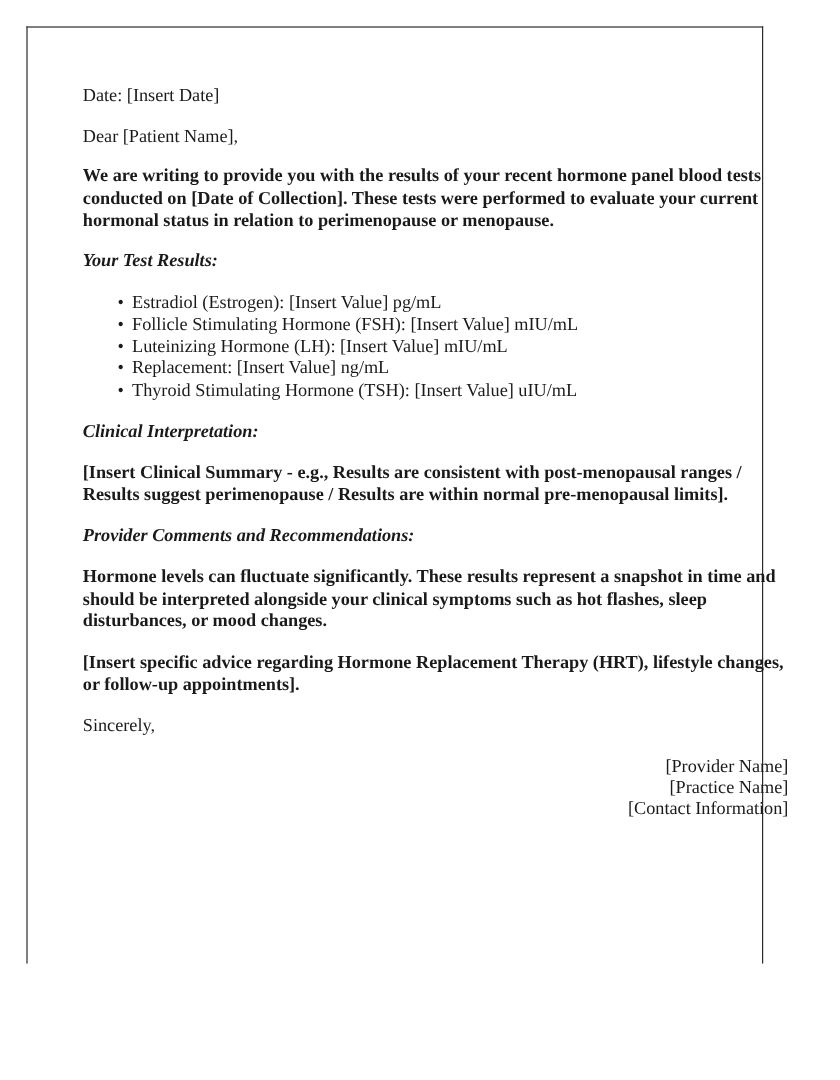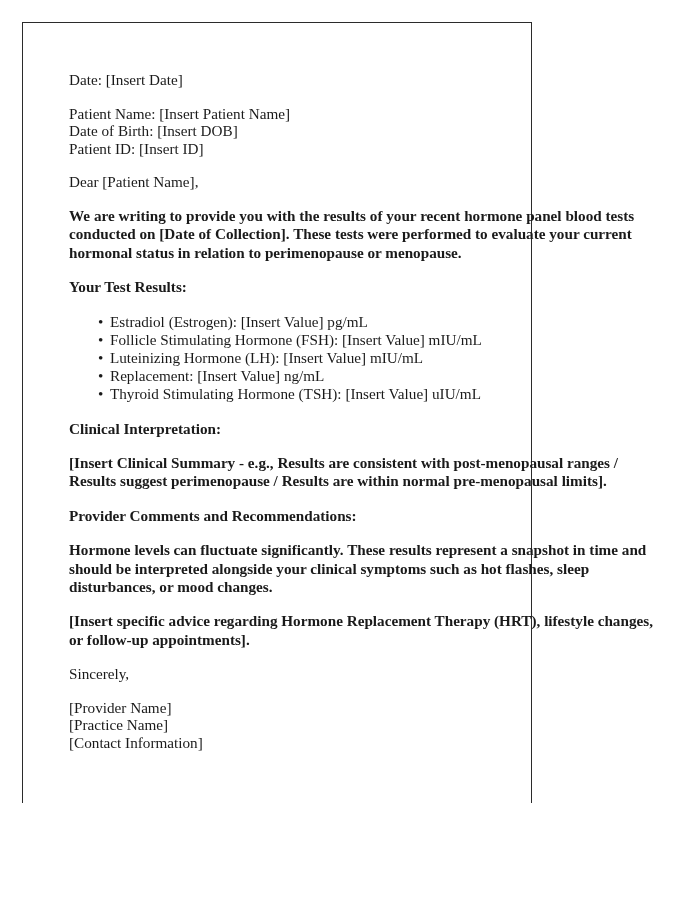--- a/index.html
+++ b/index.html
@@ -15,21 +15,21 @@
     font-family: "Liberation Serif", "DejaVu Serif", serif;
     color: #1a1a1a;
     overflow: hidden;
   }
 
   
   #page-frame {
     position: absolute;
     left: 22px;
     top: 22px;
-    width: 510px;
+    width: 614px;
     height: 781px;
     border-left: 1.4px solid #2b2b2b;
     border-top: 1.4px solid #2b2b2b;
     border-right: 1.4px solid #2b2b2b;
     border-bottom: none;
     box-sizing: border-box;
     background: #ffffff;
   }
 
   #page-body {
@@ -55,58 +55,54 @@
   .para {
     margin: 0 0 16px 0;
     line-height: 18.4px;
     font-weight: bold;
   }
 
   .heading {
     font-weight: bold;
     margin: 0 0 16px 0;
     line-height: 18.4px;
+    font-style: italic;
   }
 
   ul.results-list {
     list-style: none;
     margin: 0 0 16px 0;
     padding: 0;
   }
   ul.results-list li {
     position: relative;
     padding-left: 41px;
     line-height: 18.2px;
   }
   ul.results-list li .bullet {
     position: absolute;
     left: 29px;
     top: 0;
     font-size: 15.2px;
     line-height: 18.2px;
   }
 
-  .sig-block .line { line-height: 17.6px; }
+  .sig-block .line { line-height: 17.6px; text-align: right; }
 </style>
 </head>
 <body>
 
 <div id="page-frame">
 
   <div id="page-body">
 
     <div class="block">
       <div class="line">Date: [Insert Date]</div>
     </div>
 
-    <div class="block">
-      <div class="line">Patient Name: [Insert Patient Name]</div>
-      <div class="line">Date of Birth: [Insert DOB]</div>
-      <div class="line">Patient ID: [Insert ID]</div>
-    </div>
 
     <div class="block">
       <div class="line">Dear [Patient Name],</div>
     </div>
 
     <p class="para">We are writing to provide you with the results of your recent hormone panel blood tests conducted on [Date of Collection]. These tests were performed to evaluate your current hormonal status in relation to perimenopause or menopause.</p>
 
     <p class="heading">Your Test Results:</p>
 
     <ul class="results-list">

